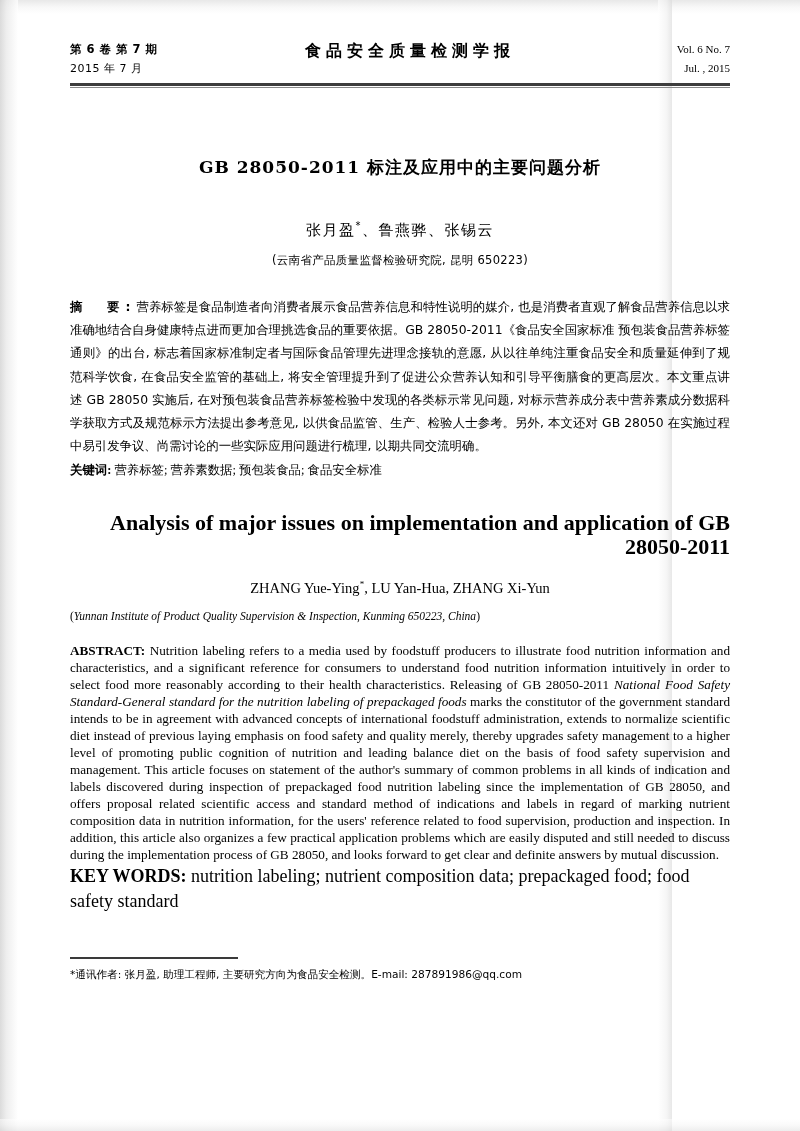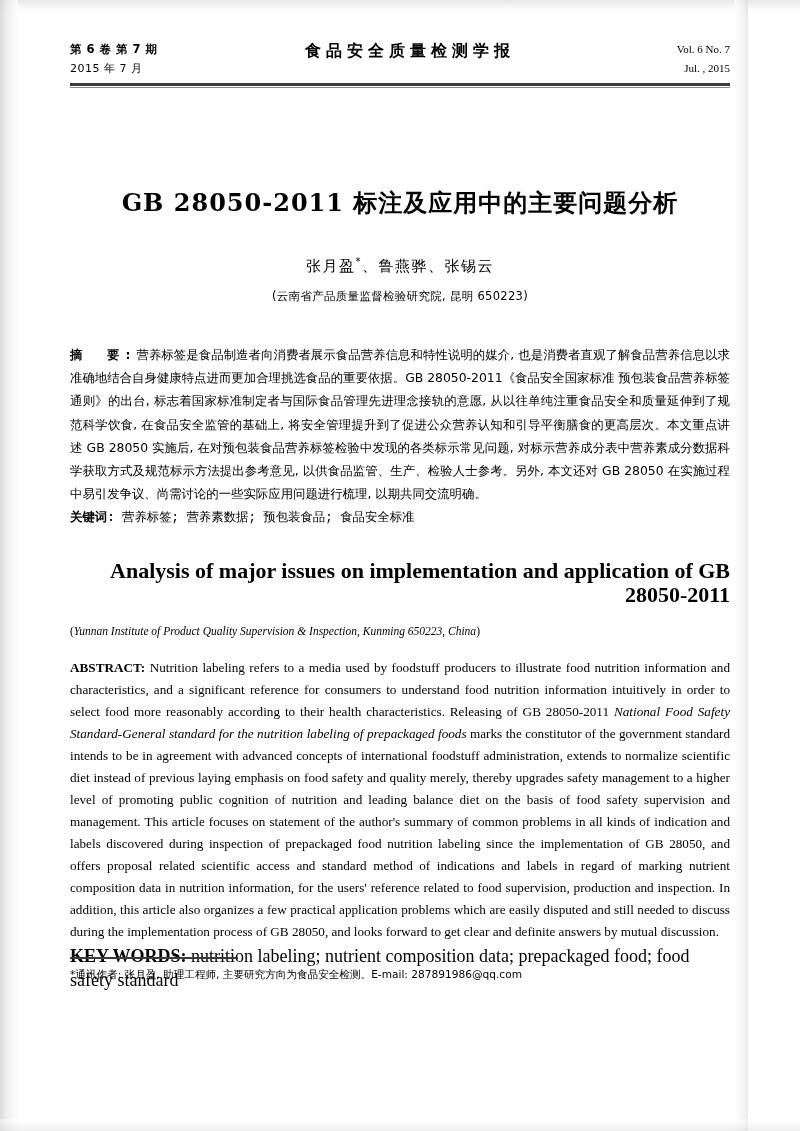--- a/index.html
+++ b/index.html
@@ -13,21 +13,21 @@
     font-family: "Liberation Serif", "DejaVu Serif", serif;
     color: #000000;
     position: relative;
     overflow: hidden;
   }
 
   .page {
     position: absolute;
     left: 0;
     top: 0;
-    width: 748px;
+    width: 672px;
     height: 1131px;
     background: #ffffff;
     box-sizing: border-box;
   }
 
   
   .edge-left {
     position: absolute;
     left: 0; top: 0;
     width: 18px; height: 1131px;
@@ -111,25 +111,25 @@
   }
   .rule-thin {
     margin-top: 1px;
     width: 100%;
     height: 1px;
     background: #8a8a8a;
   }
 
   
   .title-cn {
-    margin-top: 98px;
+    margin-top: 62px;
     text-align: center;
     font-family: "DejaVu Serif", "Liberation Serif", serif;
     font-weight: bold;
-    font-size: 24px;
+    font-size: 17px;
     letter-spacing: 1px;
     line-height: 34px;
   }
   .authors-cn {
     margin-top: 36px;
     text-align: center;
     font-family: "DejaVu Sans", "Liberation Sans", sans-serif;
     font-size: 15px;
     letter-spacing: 1.5px;
   }
@@ -140,34 +140,34 @@
   .affil-cn {
     margin-top: 13px;
     text-align: center;
     font-family: "DejaVu Sans", "Liberation Sans", sans-serif;
     font-size: 11.5px;
     letter-spacing: .3px;
   }
 
   
   .abs-cn {
-    margin-top: 39px;
+    margin-top: 27px;
     font-family: "DejaVu Sans", "Liberation Sans", sans-serif;
     font-size: 12.4px;
     line-height: 23.2px;
     text-align: justify;
     text-justify: inter-ideograph;
   }
   .abs-cn .lbl {
     font-weight: bold;
     letter-spacing: 6px;
   }
   .kw-cn {
     margin-top: 2px;
-    font-family: Liberation Mono, monospace;
+    font-family: Liberation Serif, serif;
     font-size: 12.4px;
     line-height: 23.2px;
   }
   .kw-cn .lbl { font-weight: bold; }
 
   
   .title-en {
     margin-top: 28px;
     text-align: right;
     font-weight: bold;
@@ -183,21 +183,21 @@
   .affil-en {
     margin-top: 14px;
     font-size: 11.5px;
     font-style: italic;
   }
   .affil-en .rom { font-style: normal; }
 
   .abs-en {
     margin-top: 20px;
     font-size: 13.2px;
-    line-height: 22px;
+    line-height: 17px;
     text-align: justify;
   }
   .abs-en .lbl { font-weight: bold; }
   .abs-en .ital { font-style: italic; }
 
   .kw-en {
     margin-top: 1px;
     font-size: 18px;
     line-height: 24.4px;
     text-align: left;
@@ -301,20 +301,21 @@
     <div class="authors-cn"><span>张月盈</span><sup>*</sup><span>、鲁燕骅、张锡云</span></div>
 
     <div class="affil-cn">(云南省产品质量监督检验研究院, 昆明   650223)</div>
 
     <div class="abs-cn"><span class="lbl">摘　要:</span><span>营养标签是食品制造者向消费者展示食品营养信息和特性说明的媒介, 也是消费者直观了解食品营养信息以求准确地结合自身健康特点进而更加合理挑选食品的重要依据。GB 28050-2011《食品安全国家标准 预包装食品营养标签通则》的出台, 标志着国家标准制定者与国际食品管理先进理念接轨的意愿, 从以往单纯注重食品安全和质量延伸到了规范科学饮食, 在食品安全监管的基础上, 将安全管理提升到了促进公众营养认知和引导平衡膳食的更高层次。本文重点讲述 GB 28050 实施后, 在对预包装食品营养标签检验中发现的各类标示常见问题, 对标示营养成分表中营养素成分数据科学获取方式及规范标示方法提出参考意见, 以供食品监管、生产、检验人士参考。另外, 本文还对 GB 28050 在实施过程中易引发争议、尚需讨论的一些实际应用问题进行梳理, 以期共同交流明确。</span></div>
 
     <div class="kw-cn"><span class="lbl">关键词:</span> <span>营养标签; 营养素数据; 预包装食品; 食品安全标准</span></div>
 
     <h2 class="title-en">Analysis of major issues on implementation and application of GB 28050-2011</h2>
 
+    <div class="authors-en"><span>ZHANG Yue-Ying</span><sup>*</sup><span>, LU Yan-Hua, ZHANG Xi-Yun</span></div>
 
     <div class="affil-en"><span class="rom">(</span><span>Yunnan Institute of Product Quality Supervision &amp; Inspection, Kunming 650223, China</span><span class="rom">)</span></div>
 
     <div class="abs-en"><span class="lbl">ABSTRACT:</span><span> Nutrition labeling refers to a media used by foodstuff producers to illustrate food nutrition information and characteristics, and a significant reference for consumers to understand food nutrition information intuitively in order to select food more reasonably according to their health characteristics. Releasing of GB 28050-2011 </span><span class="ital">National Food Safety Standard-General standard for the nutrition labeling of prepackaged foods</span><span> marks the constitutor of the government standard intends to be in agreement with advanced concepts of international foodstuff administration, extends to normalize scientific diet instead of previous laying emphasis on food safety and quality merely, thereby upgrades safety management to a higher level of promoting public cognition of nutrition and leading balance diet on the basis of food safety supervision and management. This article focuses on statement of the author's summary of common problems in all kinds of indication and labels discovered during inspection of prepackaged food nutrition labeling since the implementation of GB 28050, and offers proposal related scientific access and standard method of indications and labels in regard of marking nutrient composition data in nutrition information, for the users' reference related to food supervision, production and inspection. In addition, this article also organizes a few practical application problems which are easily disputed and still needed to discuss during the implementation process of GB 28050, and looks forward to get clear and definite answers by mutual discussion.</span></div>
 
     <div class="kw-en"><span class="lbl">KEY WORDS:</span><span> nutrition labeling; nutrient composition data; prepackaged food; food safety standard</span></div>
 
   </div>
 
 

